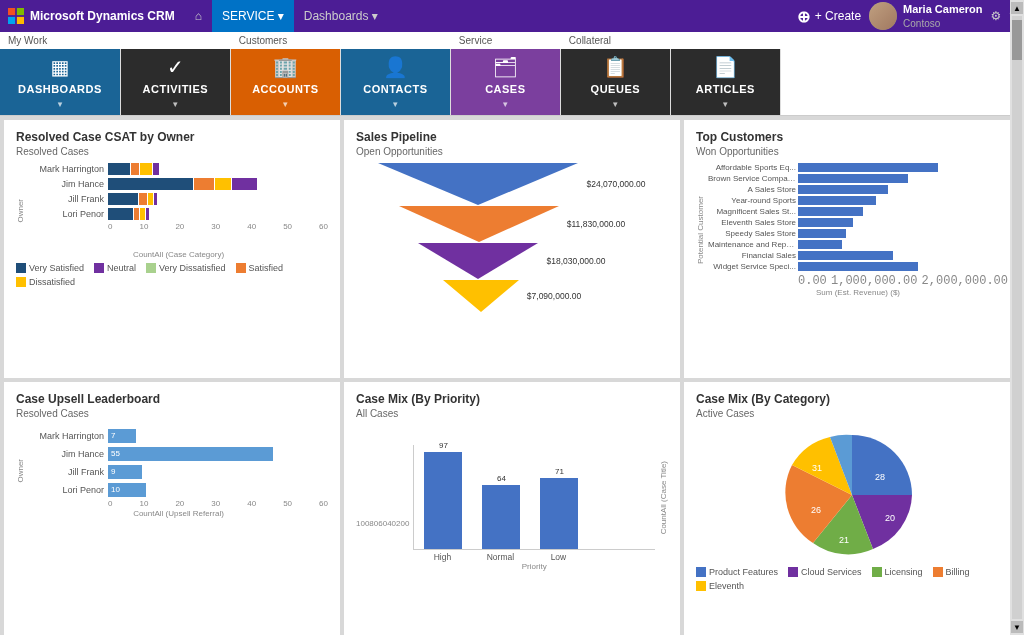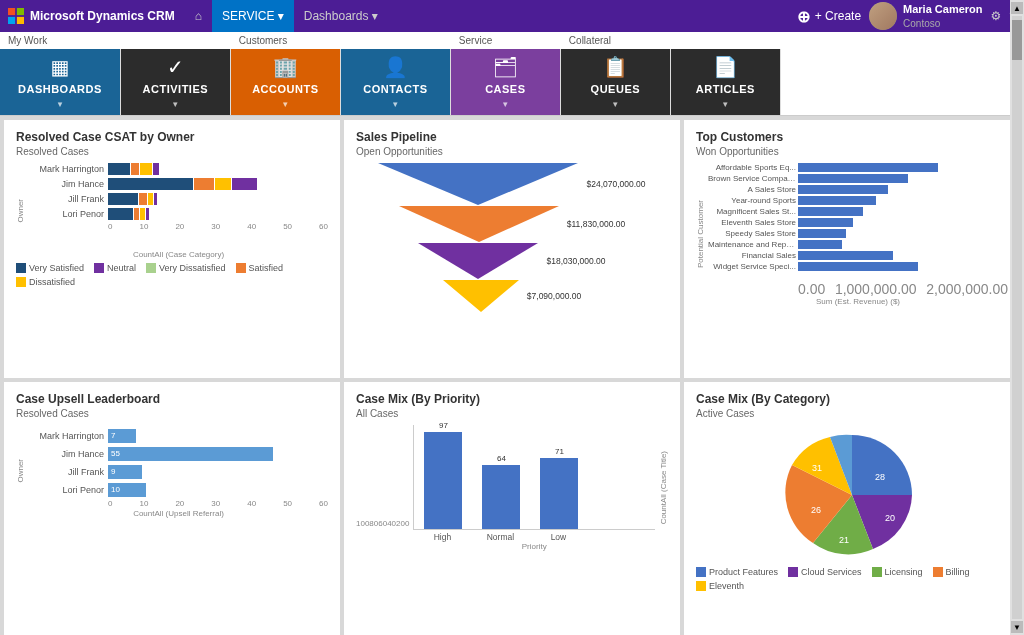--- a/index.html
+++ b/index.html
@@ -372,21 +372,21 @@
             </div>
             <div style="display:flex;align-items:center;gap:2px;">
               <div style="width:88px;text-align:right;font-size:8px;color:#555;">Financial Sales</div>
               <div style="height:9px;background:#4472c4;width:95px;"></div>
             </div>
             <div style="display:flex;align-items:center;gap:2px;">
               <div style="width:88px;text-align:right;font-size:8px;color:#555;white-space:nowrap;overflow:hidden;text-overflow:ellipsis;">Widget Service Speci...</div>
               <div style="height:9px;background:#4472c4;width:120px;"></div>
             </div>
           </div>
-          <div style="display:flex;justify-content:space-between;margin-top:10px;padding-left:90px;font-size:14px;color:#888;">
+          <div style="display:flex;justify-content:space-between;margin-top:3px;padding-left:90px;font-size:12px;color:#888;font-family:Liberation Mono, monospace;">
             <span>0.00</span>
             <span>1,000,000.00</span>
             <span>2,000,000.00</span>
           </div>
           <div style="font-size:8px;color:#888;text-align:center;">Sum (Est. Revenue) ($)</div>
         </div>
       </div>
     </div>
 
     <div class="chart-card">
@@ -442,21 +442,21 @@
 
         <div style="display:flex;flex-direction:row;justify-content:center;align-items:flex-end;font-size:8px;color:#888;height:105px;padding-bottom:2px;">
           <span>100</span>
           <span>80</span>
           <span>60</span>
           <span>40</span>
           <span>20</span>
           <span>0</span>
         </div>
         <div style="flex:1;">
-          <div style="display:flex;align-items:flex-end;gap:20px;height:105px;border-left:1px solid #ccc;border-bottom:1px solid #ccc;padding-left:10px;">
+          <div style="display:flex;align-items:flex-end;gap:20px;height:105px;border-left:1px solid #ccc;border-bottom:1px solid #ccc;padding-left:10px;margin-top:20px;">
 
             <div style="display:flex;flex-direction:column;align-items:center;gap:2px;">
               <span style="font-size:8px;color:#333;">97</span>
               <div style="width:38px;height:97px;background:#4472c4;"></div>
             </div>
 
             <div style="display:flex;flex-direction:column;align-items:center;gap:2px;">
               <span style="font-size:8px;color:#333;">64</span>
               <div style="width:38px;height:64px;background:#4472c4;"></div>
             </div>

